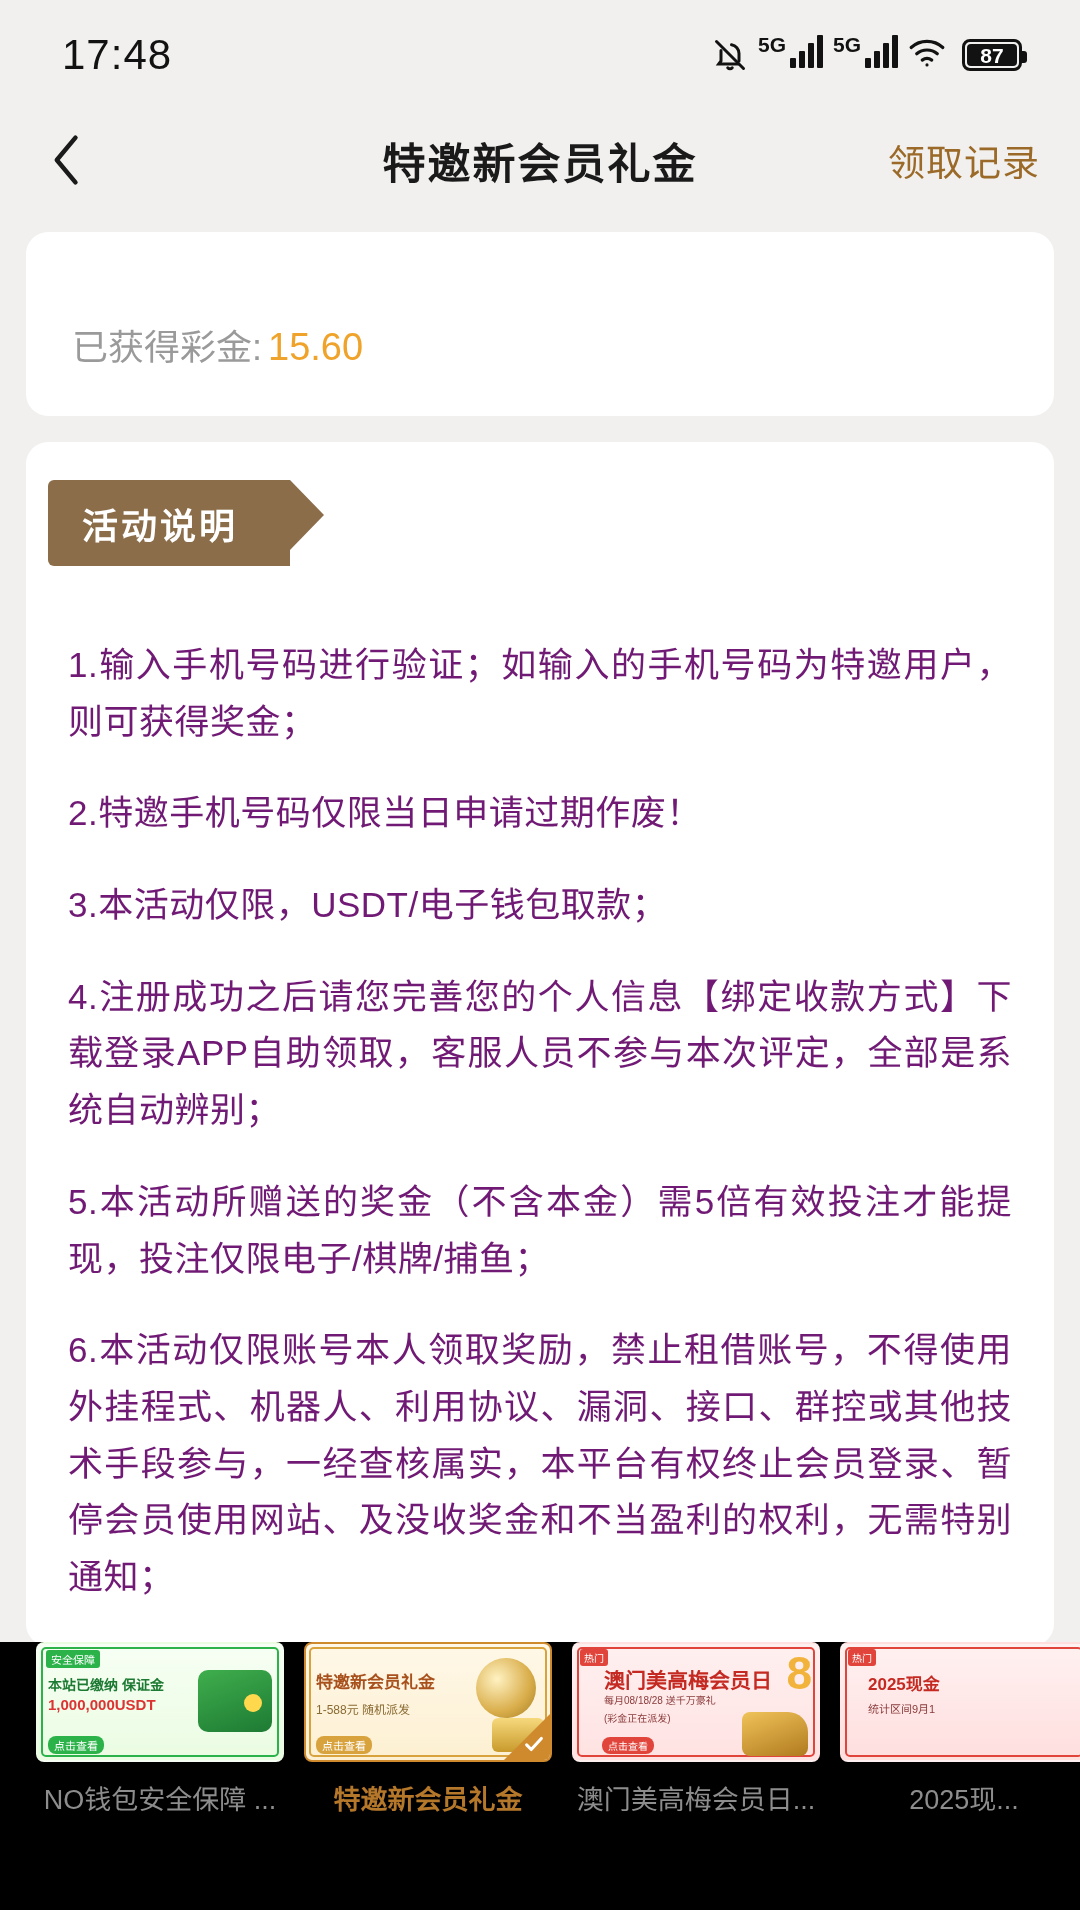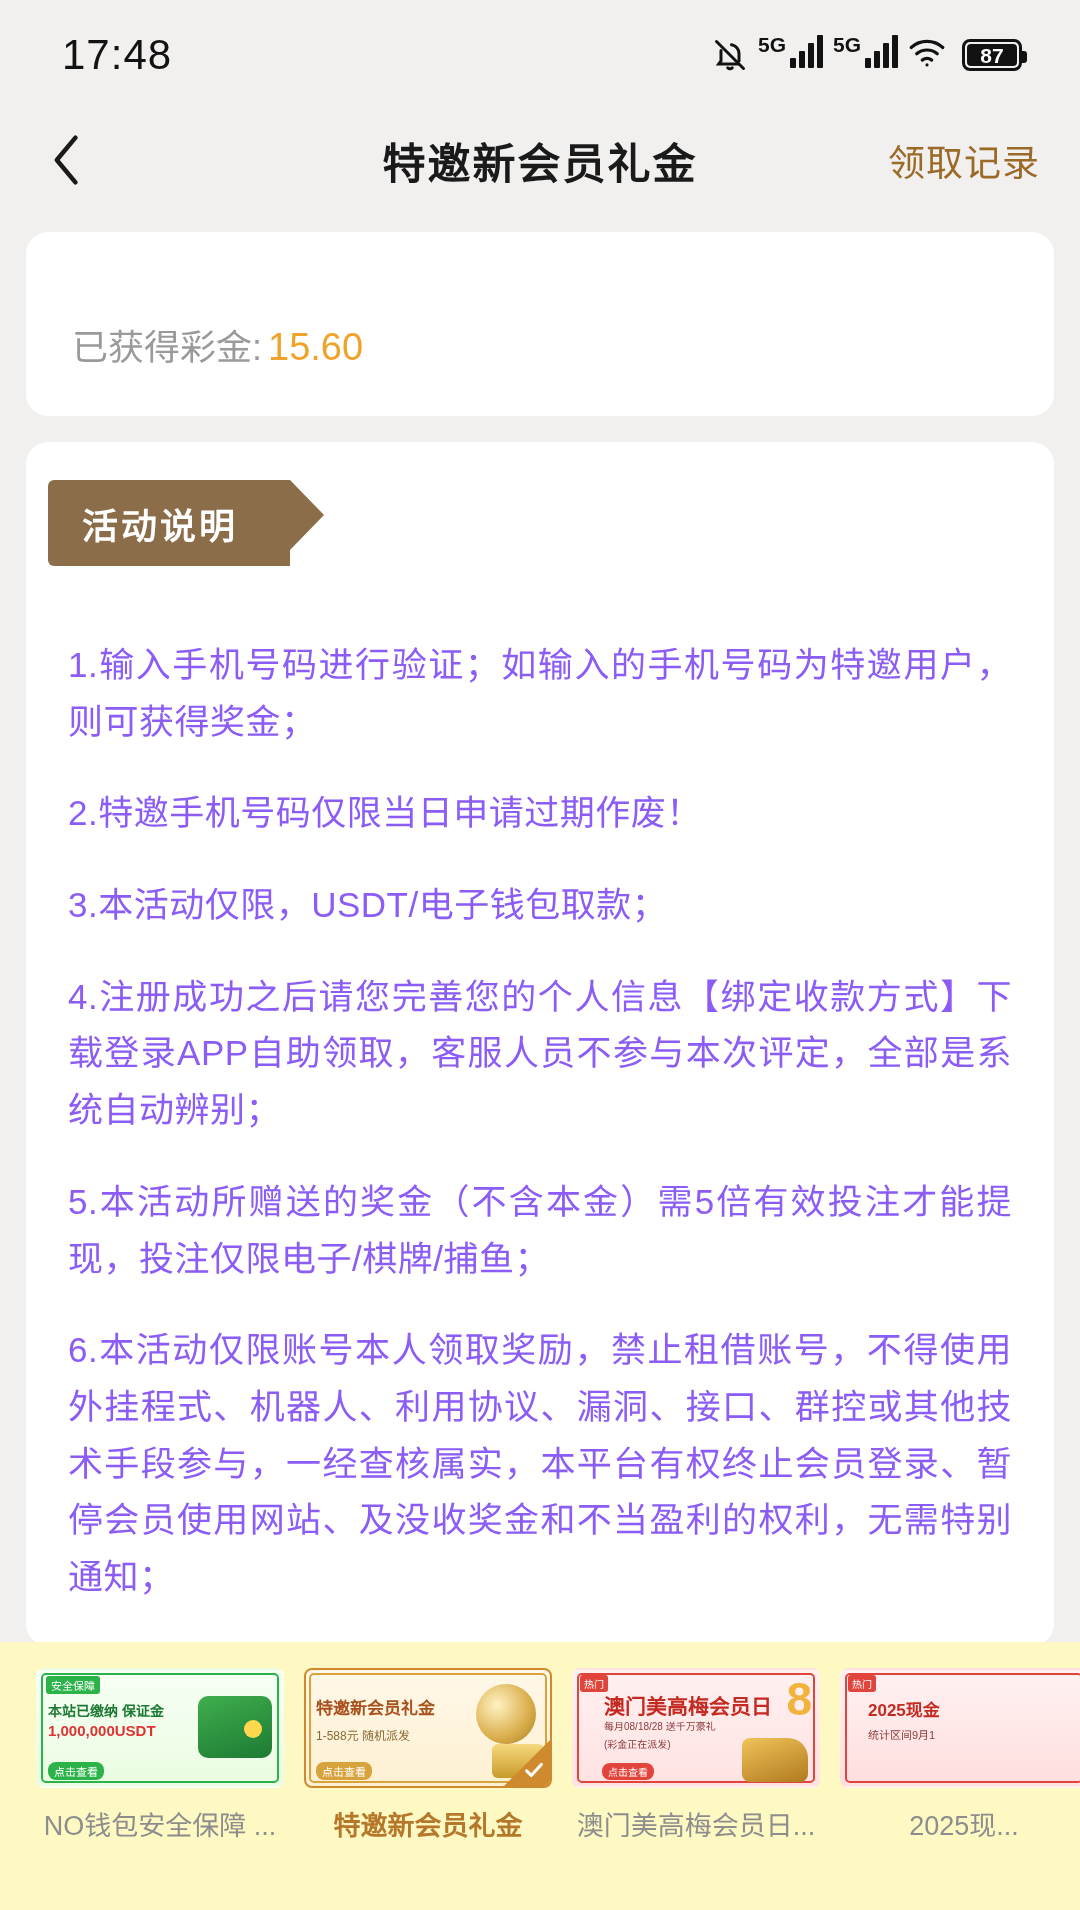--- a/index.html
+++ b/index.html
@@ -151,32 +151,32 @@
     position: absolute; right: -34px; top: 0;
     width: 0; height: 0;
     border-top: 35px solid transparent;
     border-bottom: 35px solid transparent;
     border-left: 34px solid #8b6d4a;
   }
   .rules { padding: 36px 42px 0 42px; }
   .rule {
     font-size: 35px;
     line-height: 1.62;
-    color: #8b5cf6;
+    color: #701a75;
     margin-bottom: 30px;
     text-align: justify;
     letter-spacing: 0.5px;
   }
   .rule:last-child { margin-bottom: 0; }
 
   
   .bottom-strip {
     flex: 0 0 268px;
-    background: #fef9c3;
-    padding: 26px 0 0 0;
+    background: #000000;
+    padding: 0 0 0 0;
     overflow: hidden;
   }
   .thumbs {
     display: flex;
     gap: 20px;
     padding-left: 36px;
     align-items: flex-start;
   }
   .thumb-item { width: 248px; flex: 0 0 248px; }
   .thumb {

